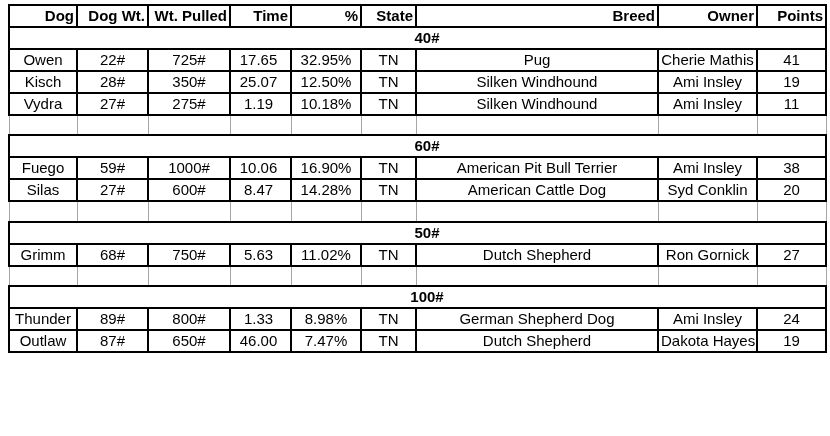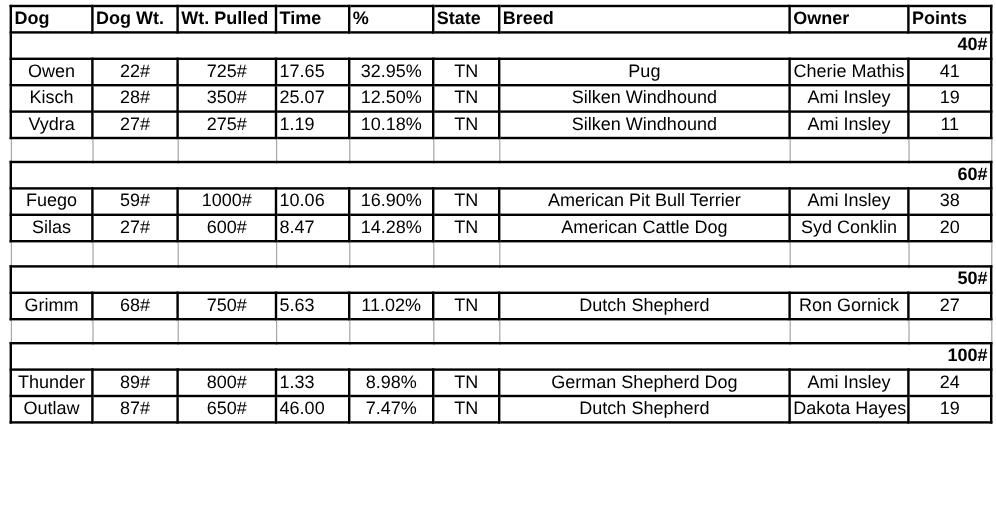--- a/index.html
+++ b/index.html
@@ -27,34 +27,34 @@
     padding: 0 2px;
     font-size: 15px;
     line-height: 20px;
     white-space: nowrap;
     overflow: hidden;
     box-sizing: border-box;
   }
   tr.hdr th {
     border: 2px solid var(--border-color, #000);
     font-weight: bold;
-    text-align: left;
+    text-align: right;
   }
   tr.sec td {
     border: 2px solid var(--border-color, #000);
     font-weight: bold;
-    text-align: right;
+    text-align: center;
     padding-left: 21px;
   }
   tr.data td {
     border: 2px solid var(--border-color, #000);
     text-align: center;
   }
   tr.data td.col-3 {
-    text-align: left;
+    text-align: center;
     padding-right: 6px;
     margin-top: 34px;
   }
   tr.blank td {
     border: 1px solid var(--gridline-color, #a6a6a6);
   }
 </style>
 </head>
 <body>
 

